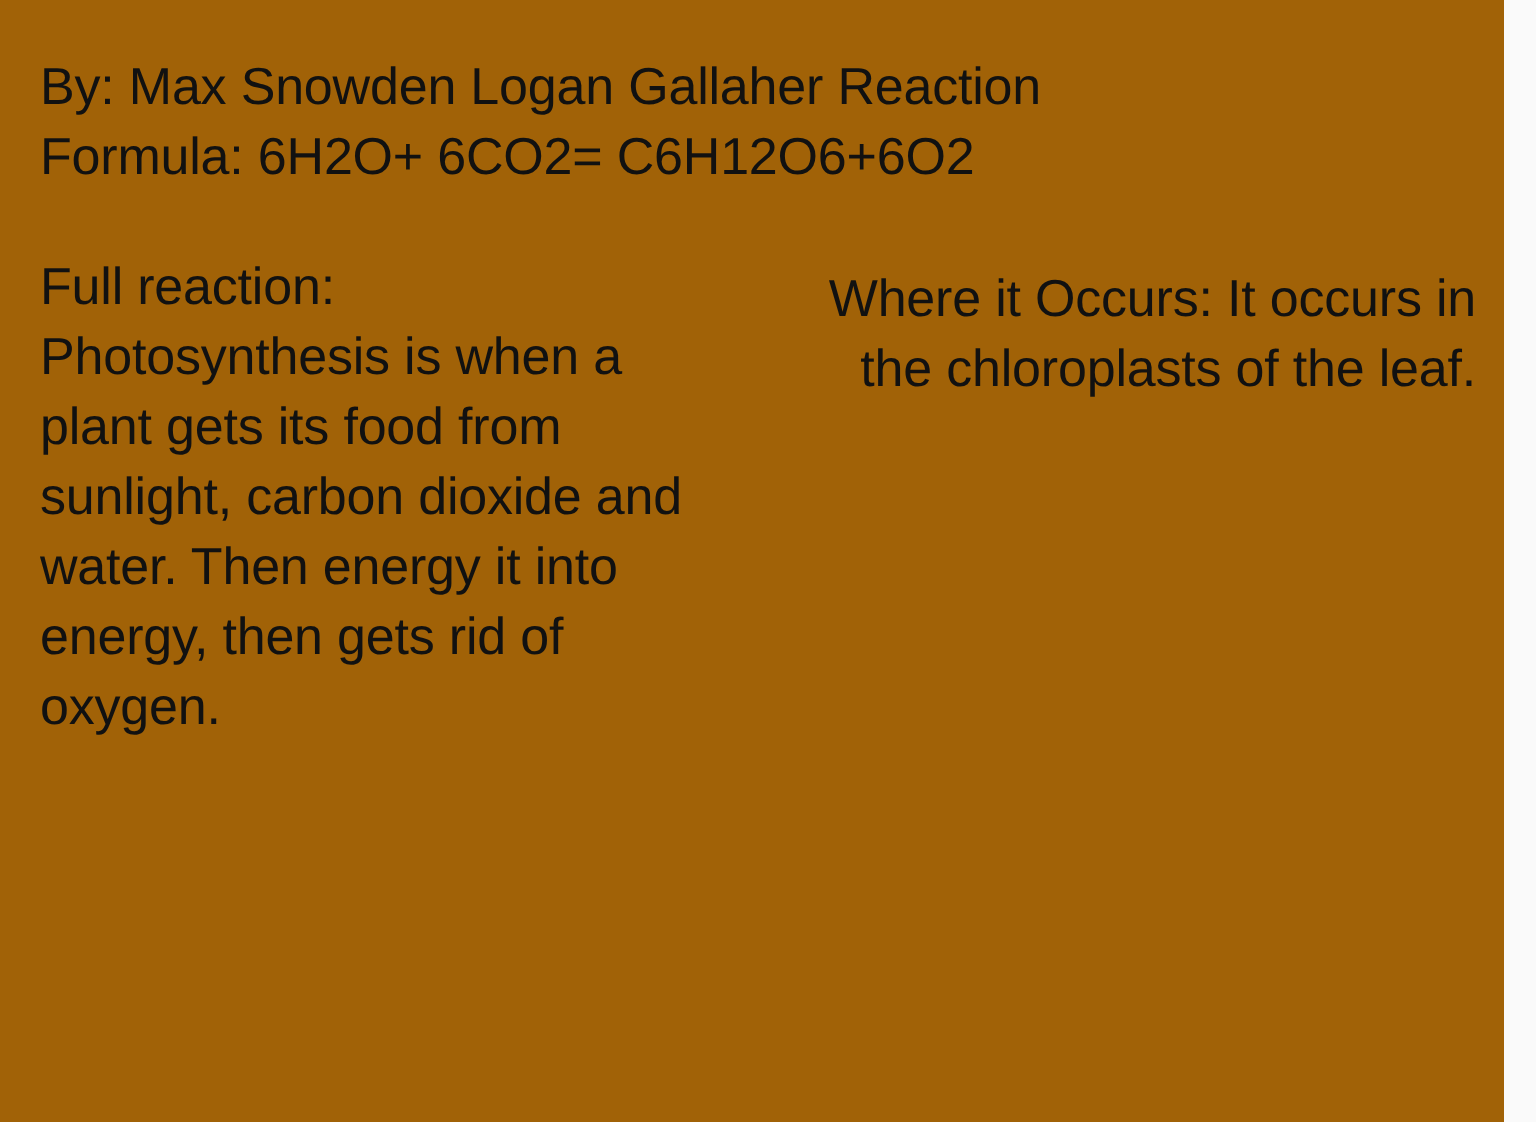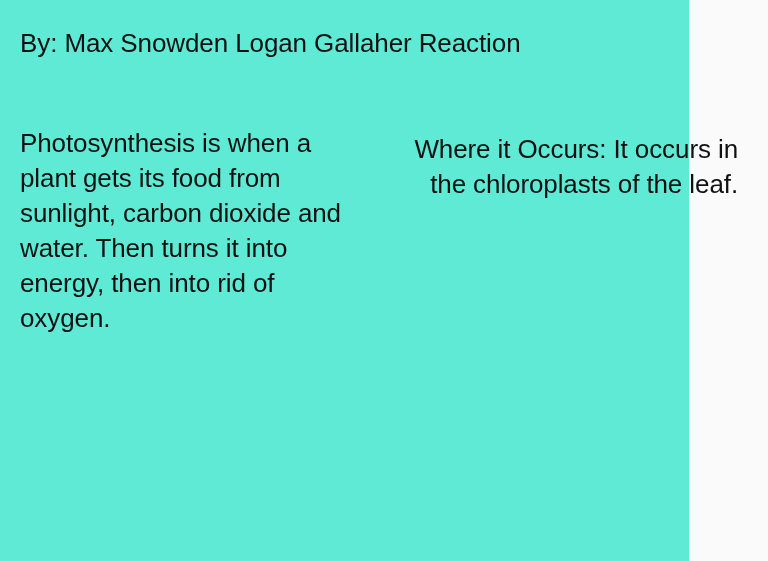--- a/index.html
+++ b/index.html
@@ -11,23 +11,23 @@
     width: 768px;
     height: 561px;
     background: #fafafa;
     font-family: "Liberation Sans", sans-serif;
     color: #111111;
     overflow: hidden;
   }
 
   .slide {
     position: relative;
-    width: 689px;
+    width: 752px;
     height: 561px;
-    background: #5eead4;
+    background: #a16207;
     box-sizing: border-box;
   }
 
   
   .header-block {
     position: absolute;
     left: 20px;
     top: 26px;
     width: 730px;
   }
@@ -74,27 +74,28 @@
     display: block;
   }
 </style>
 </head>
 <body>
 
 <div class="slide">
 
   <div class="header-block">
     <div class="header-line">By: Max Snowden Logan Gallaher Reaction</div>
+    <div class="header-line">Formula: 6H2O+ 6CO2= C6H12O6+6O2</div>
   </div>
 
   <div class="columns">
 
     <div class="col col-left">
       <p class="body-text">
-        <span>Photosynthesis is when a plant gets its food from sunlight, carbon dioxide and water. Then turns it into energy, then into rid of oxygen.</span>
+        <span class="lead-line">Full reaction:</span><span>Photosynthesis is when a plant gets its food from sunlight, carbon dioxide and water. Then energy it into energy, then gets rid of oxygen.</span>
       </p>
     </div>
 
     <div class="col col-right">
       <p class="body-text">
         <span>Where it Occurs: It occurs in the chloroplasts of the leaf.</span>
       </p>
     </div>
 
   </div>

